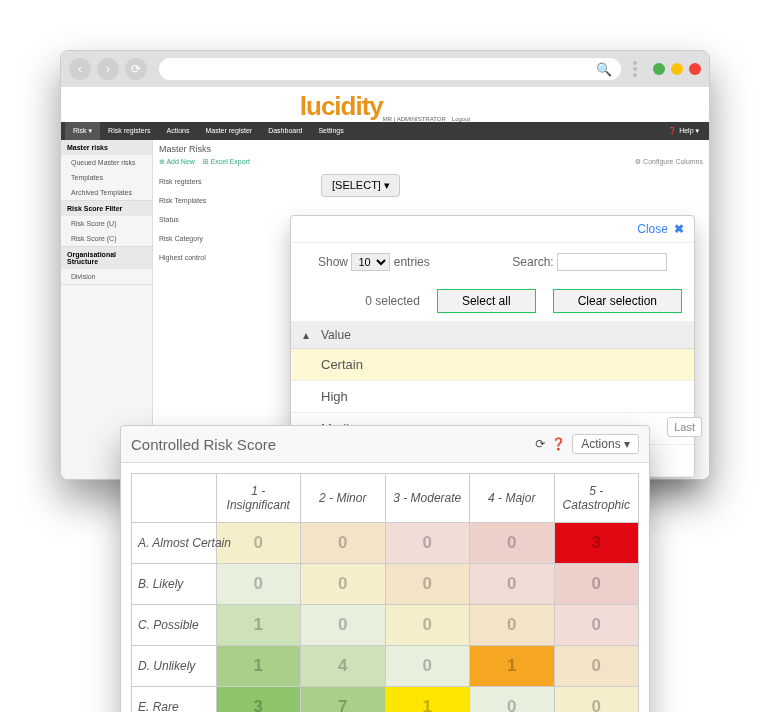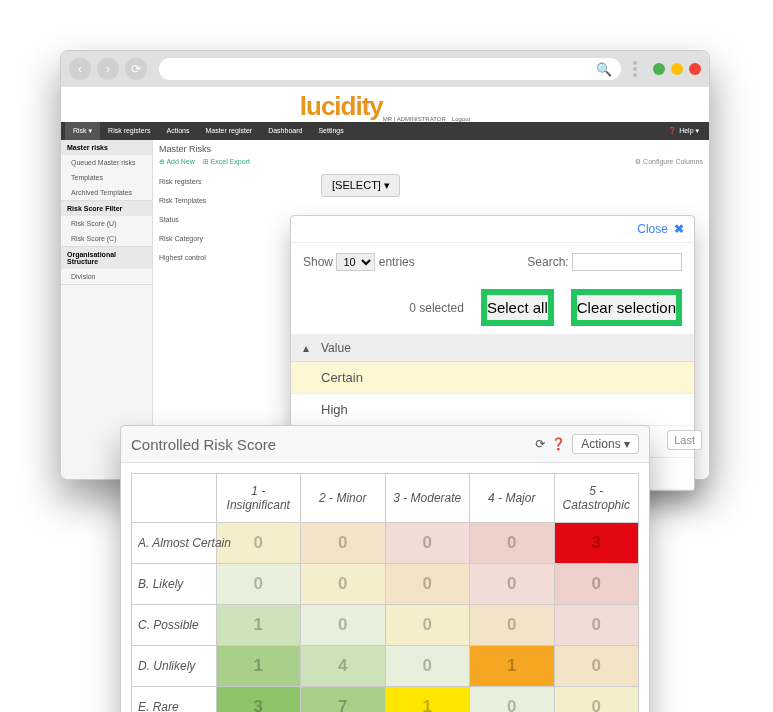--- a/index.html
+++ b/index.html
@@ -49,25 +49,25 @@
 
 
 .popup {
   position: absolute; left: 290px; top: 215px; width: 405px;
   background: #fff; border: 1px solid #ccc; border-radius: 4px;
   box-shadow: 0 12px 24px rgba(0,0,0,0.25); font-size: 12px; z-index: 5;
 }
 .popup-head-btn { position: absolute; top: -42px; left: -10px; background: #eee; border: 1px solid #ccc; padding: 4px 10px; font-size: 11px; border-radius: 3px; margin-left: 40px; }
 .popup-top { display: flex; justify-content: flex-end; align-items: flex-end; padding: 6px 10px; border-bottom: 1px solid #eee; color: #3b82f6; }
 .popup-top .x { margin-left: 6px; font-weight: bold; cursor: pointer; }
-.popup-row1 { display: flex; justify-content: space-between; align-items: center; padding: 10px 12px; font-size: 12px; color: #666; }
+.popup-row1 { display: flex; justify-content: space-between; align-items: center; padding: 10px 27px; font-size: 12px; color: #666; }
 .popup-row1 select { font-size: 11px; border: 1px solid #ccc; padding: 1px 2px; }
 .popup-row1 input { border: 1px solid #ccc; width: 110px; height: 18px; font-size: 11px; padding: 0 4px; }
 .popup-row2 { display: flex; justify-content: flex-end; align-items: center; gap: 17px; padding: 8px 12px; border-bottom: 1px solid #eee; font-size: 12px; color: #666; }
-.popup-row2 button { background: #f2f2f2; border: 6px solid #22c55e; padding: 4px 0; font-size: 15px; cursor: pointer; }
+.popup-row2 button { background: #f2f2f2; border: 1px solid #22c55e; padding: 4px 24px; font-size: 12px; cursor: pointer; }
 .val-header { background: #eee; padding: 6px 10px 6px 30px; font-size: 12px; color: #555; border-bottom: 1px solid #ddd; }
 .val-item { padding: 8px 10px 8px 30px; border-bottom: 1px solid #eee; font-size: 13px; color: #555; cursor: pointer; }
 .val-item.hl { background: #fdf7d4; }
 
 
 .matrix-panel {
   position: absolute; left: 120px; top: 425px; width: 530px;
   background: #f8f8f8; border: 1px solid #ccc; border-radius: 4px;
   box-shadow: 0 16px 32px rgba(0,0,0,0.3); z-index: 10;
 }

